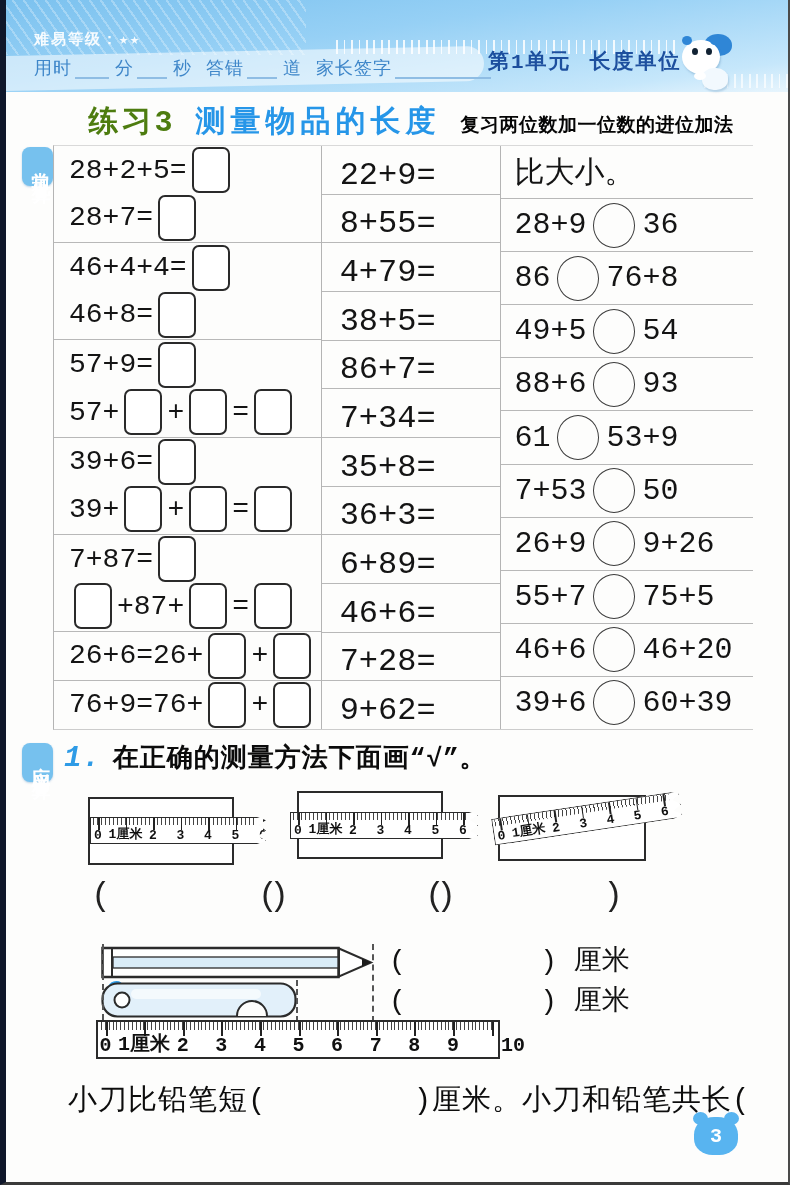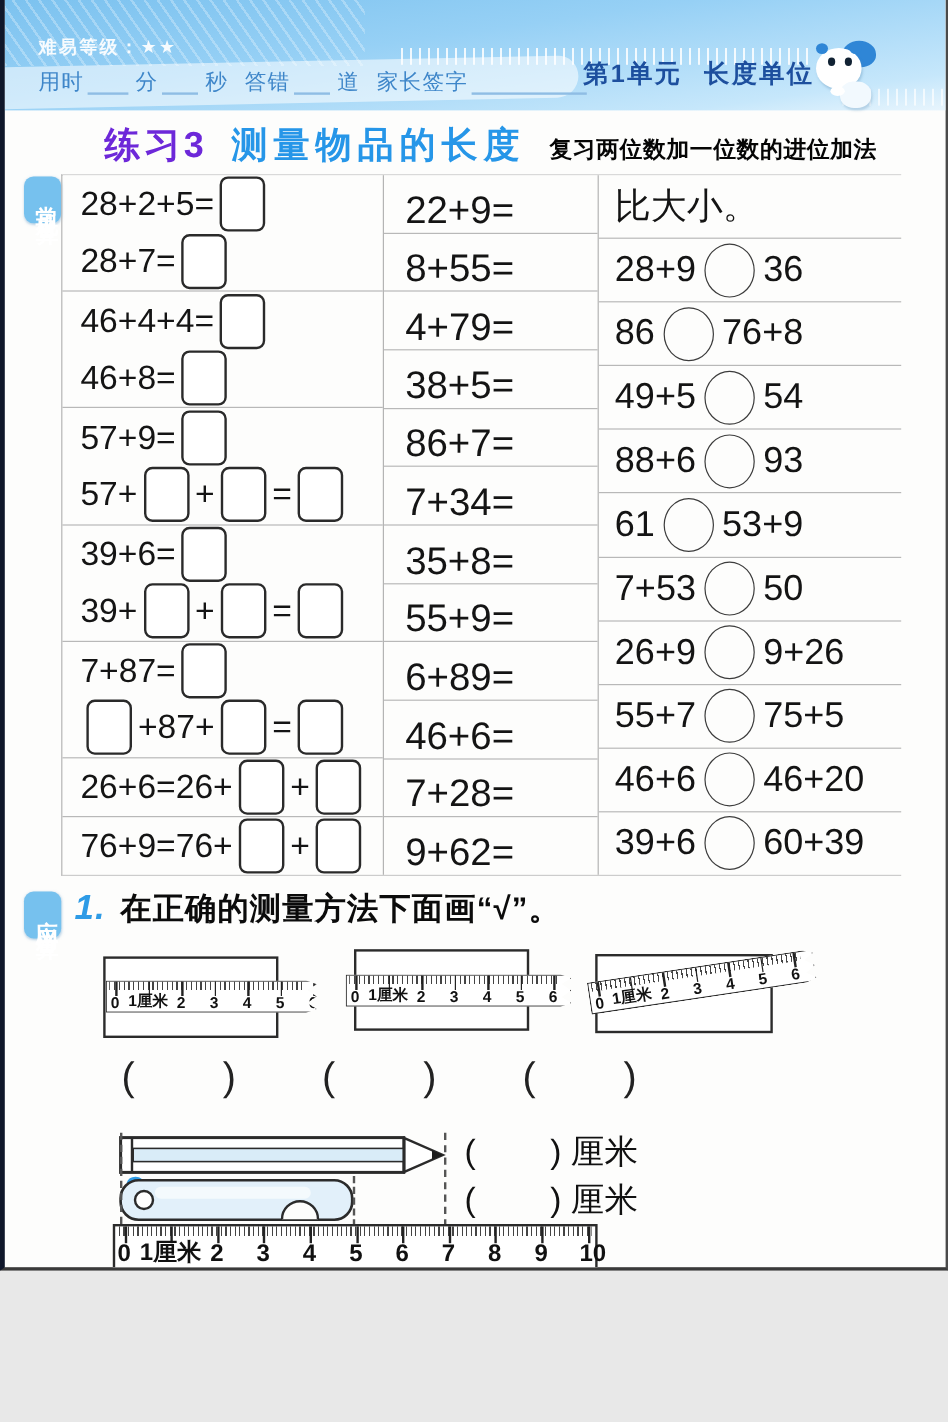--- a/index.html
+++ b/index.html
@@ -1,18 +1,18 @@
 <!DOCTYPE html>
 <html><head>
 <meta charset="utf-8">
 <style>
   * { margin:0; padding:0; box-sizing:border-box; }
   body { background:#e8e8e8; font-family:"Liberation Sans","DejaVu Sans",sans-serif; }
-  .page { position:relative; width:790px; height:1059px; margin:0 auto; background:#fdfdfc;
-          overflow:hidden; border-left:4px solid #0f172a; border-right:2px solid #4a4a4a; border-bottom:3px solid #3a3a3a; }
+  .page { position:relative; width:790px; height:1185px; margin:0 auto; background:#fdfdfc;
+          overflow:hidden; border-left:6px solid #0f172a; border-right:2px solid #4a4a4a; border-bottom:3px solid #3a3a3a;font-family:Liberation Mono, monospace; }
 
   
   .header { position:absolute; left:0; top:0; width:100%; height:92px;
             background:linear-gradient(172deg,#7cc2ef 0%,#96d0f5 40%,#c6e7fb 85%,#e8f5fd 100%); }
   .header:before { content:""; position:absolute; left:0; top:0; width:300px; height:55px;
             background:repeating-linear-gradient(55deg, rgba(255,255,255,.28) 0 2px, transparent 2px 9px); }
   .tickstrip { position:absolute; height:14px;
             background:repeating-linear-gradient(90deg, rgba(255,255,255,.85) 0 1.5px, transparent 1.5px 7.5px); }
   .ts1 { left:330px; top:40px; width:345px; }
   .ts2 { left:698px; top:74px; width:90px; opacity:.8; }
@@ -32,21 +32,21 @@
   .mascot .eye { position:absolute; top:14px; width:6px; height:7px; background:#123; border-radius:50%; }
   .mascot .eye.l { left:12px; } .mascot .eye.r { left:26px; }
   .mascot .ear { position:absolute; width:10px; height:9px; background:#2f86d6; border-radius:50%; top:2px; }
   .mascot .ear.l { left:2px; } .mascot .ear.r { left:30px; }
   .mascot .body { position:absolute; left:22px; top:34px; width:26px; height:22px; background:#f2f9fe; border-radius:45%; box-shadow:1px 2px 2px rgba(90,140,180,.3); }
   .mascot .arm { position:absolute; left:14px; top:38px; width:12px; height:8px; background:#fff; border-radius:50%; }
 
   
   .title-row { position:absolute; left:55px; top:101px; width:700px; display:flex;
             justify-content:center; align-items:baseline; gap:20px; }
-  .t-ex   { color:#6d28d9; font-size:30px; font-weight:bold; letter-spacing:3px; }
+  .t-ex   { color:#4d7c0f; font-size:30px; font-weight:bold; letter-spacing:3px; }
   .t-name { color:#2696e8; font-size:30px; font-weight:bold; letter-spacing:5px; }
   .t-sub  { color:#050505; font-size:19px; font-weight:bold; letter-spacing:.5px; }
 
   
   .side-label { position:absolute; left:16px; width:31px; padding:9px 0; background:#76c1ee;
             color:#fff; border-radius:8px; writing-mode:vertical-rl; text-orientation:upright;
             font-size:19px; font-weight:bold; letter-spacing:7px; text-align:center;
             box-shadow:0 1px 2px rgba(120,170,210,.5); }
   .sl-reg { top:147px; } .sl-app { top:743px; }
 
@@ -247,21 +247,21 @@
         <div class="cell2">
           <span>86+7=</span>
         </div>
         <div class="cell2">
           <span>7+34=</span>
         </div>
         <div class="cell2">
           <span>35+8=</span>
         </div>
         <div class="cell2">
-          <span>55+9=</span>
+          <span>36+3=</span>
         </div>
         <div class="cell2">
           <span>6+89=</span>
         </div>
         <div class="cell2">
           <span>46+6=</span>
         </div>
         <div class="cell2">
           <span>7+28=</span>
         </div>
@@ -429,21 +429,21 @@
       <b class="rlabel" style="left: 200.5px; font-size: 20px;">5</b>
       <i class="majortick" style="left: 239.1px;"></i>
       <b class="rlabel" style="left: 239.1px; font-size: 20px;">6</b>
       <i class="majortick" style="left: 277.7px;"></i>
       <b class="rlabel" style="left: 277.7px; font-size: 20px;">7</b>
       <i class="majortick" style="left: 316.3px;"></i>
       <b class="rlabel" style="left: 316.3px; font-size: 20px;">8</b>
       <i class="majortick" style="left: 354.9px;"></i>
       <b class="rlabel" style="left: 354.9px; font-size: 20px;">9</b>
       <i class="majortick" style="left: 393.5px;"></i>
-      <b class="rlabel" style="left: 398px; font-size: 20px;">10</b>
+      <b class="rlabel" style="left: 415px; font-size: 20px;">10</b>
     </div>
 
   <div class="sentence">小刀比铅笔短(        )厘米。小刀和铅笔共长(        )厘米。</div>
 
   <div class="badge">
     <span class="ear l"></span>
       <span class="ear r"></span>
     <span class="head">3</span>
   </div>
 

